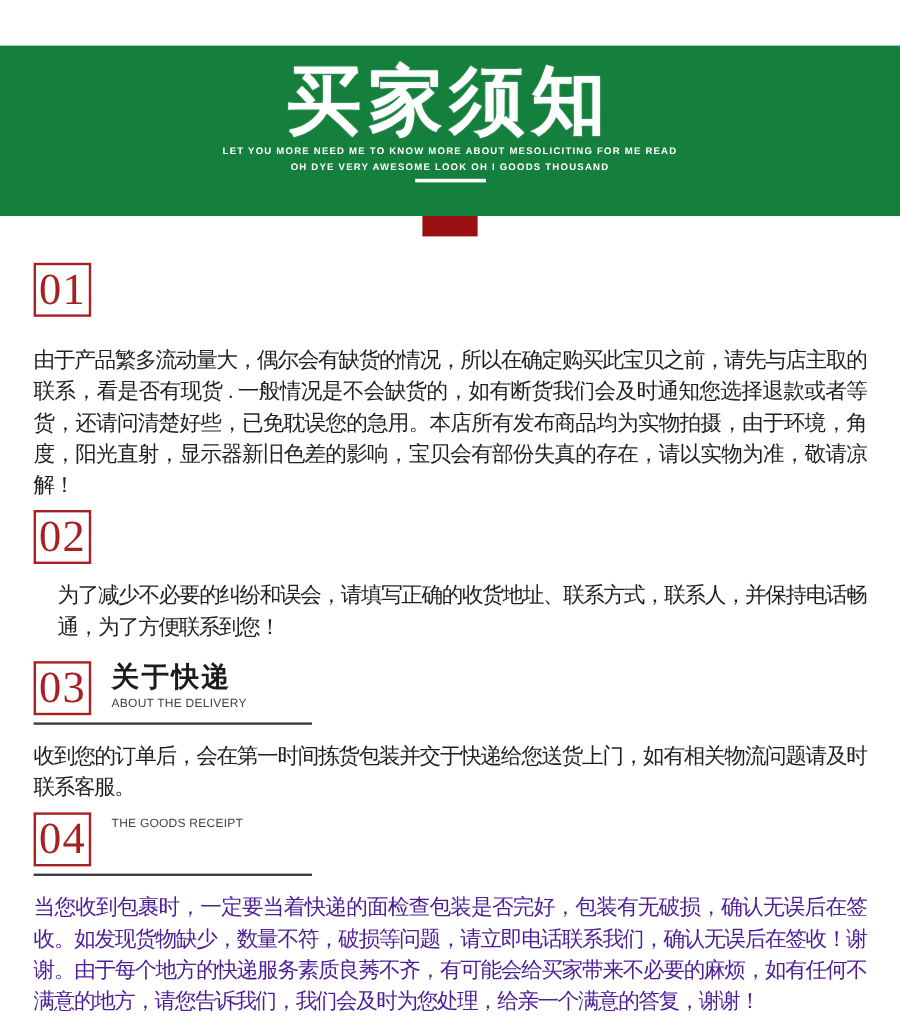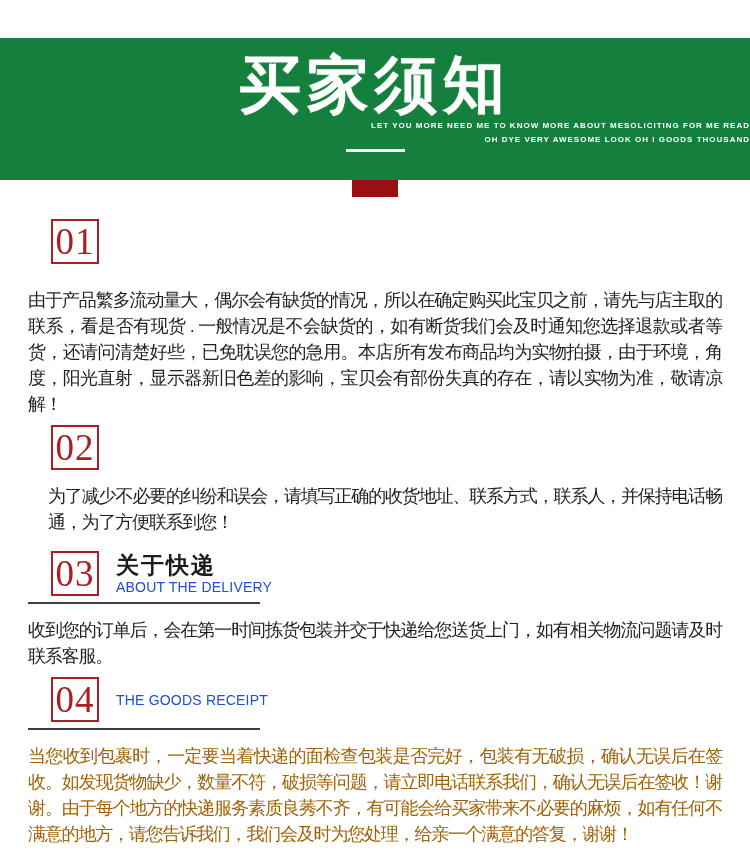--- a/index.html
+++ b/index.html
@@ -35,76 +35,75 @@
     letter-spacing:1.5px;
     white-space:nowrap;
   }
   .band-tagline {
     margin-top:5px;
     font-size:8px;
     line-height:9px;
     font-weight:bold;
     letter-spacing:1px;
     white-space:nowrap;
-    text-align:right;
   }
   .band-dash {
     width:59px; height:3px;
     background:#ffffff;
     margin:5px auto 0 auto;
   }
   .band-tab {
     width:46px; height:17px;
     background:#9a0f11;
     margin:0 auto;
   }
   
   .main { padding:0 28px; color:#1f1f1f; }
-  .num-row { display:flex; align-items:center;margin-left:23px; }
+  .num-row { display:flex; align-items:flex-start; }
   .num-box {
     width:44px; height:41px;
     border:2px solid #a82023;
     color:#a82023;
     font-family:"Liberation Serif","DejaVu Serif",serif;
     font-size:37px;
     line-height:41px;
     text-align:center;
     letter-spacing:1px;
     flex:0 0 auto;
   }
   .sec-head { margin-left:17px; padding-bottom:1px; }
   .sec-head .zh {
     font-size:23px;
     font-weight:bold;
     letter-spacing:2px;
     color:#1c1c1c;
     line-height:26px;
   }
   .sec-head .en {
-    font-size:14px;
-    color:#1d4ed8;
+    font-size:10px;
+    color:#404040;
     letter-spacing:0.2px;
     line-height:15px;
     margin-top:2px;
   }
   .head-rule {
     width:232px;
     height:0;
     border-bottom:2px solid #3e3e3e;
     margin-top:6px;
   }
   .body-text {
     font-size:18px;
     line-height:26px;
     letter-spacing:-1.2px;
     text-align:justify;
     margin:0;
     color:#1f1f1f;
   }
-  .body-text.red { color:#a16207; }
+  .body-text.red { color:#4c1d95; }
   .s01 { margin-top:22px; }
   .s01 .body-text { margin-top:23px; }
   .s02 { margin-top:8px; }
   .s02 .body-text { margin-top:13px;margin-left:20px; }
   .s03 { margin-top:16px; }
   .s03 .body-text { margin-top:13px; }
   .s04 { margin-top:8px; }
   .s04 .body-text { margin-top:13px; }
 </style>
 </head>

